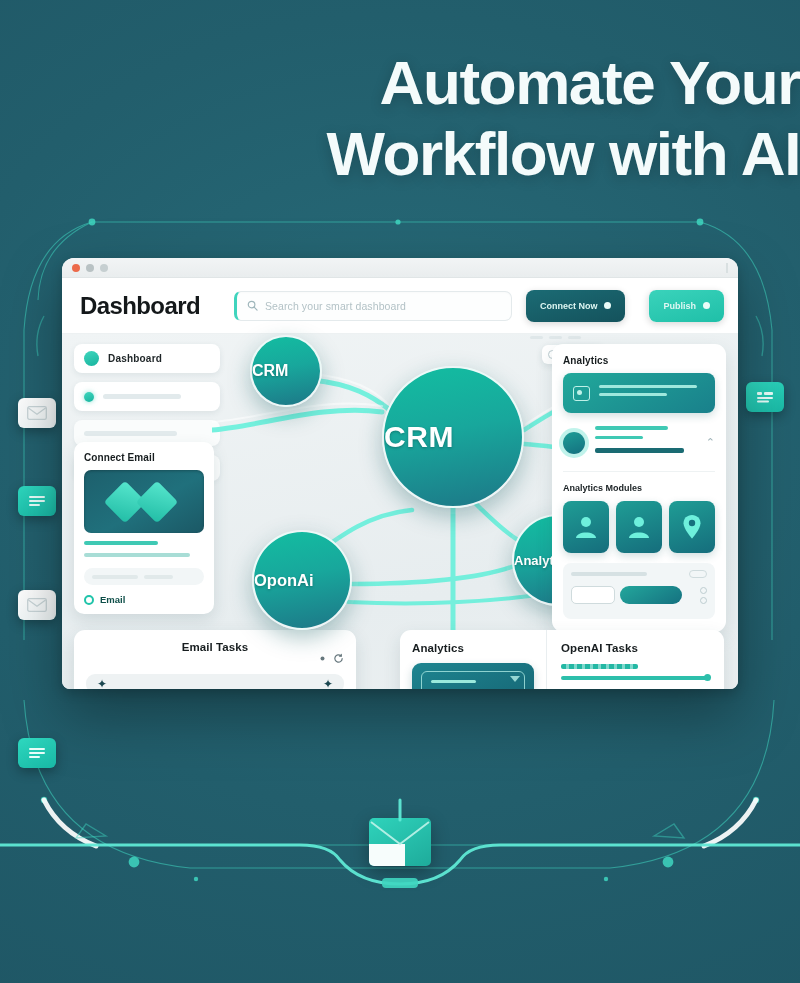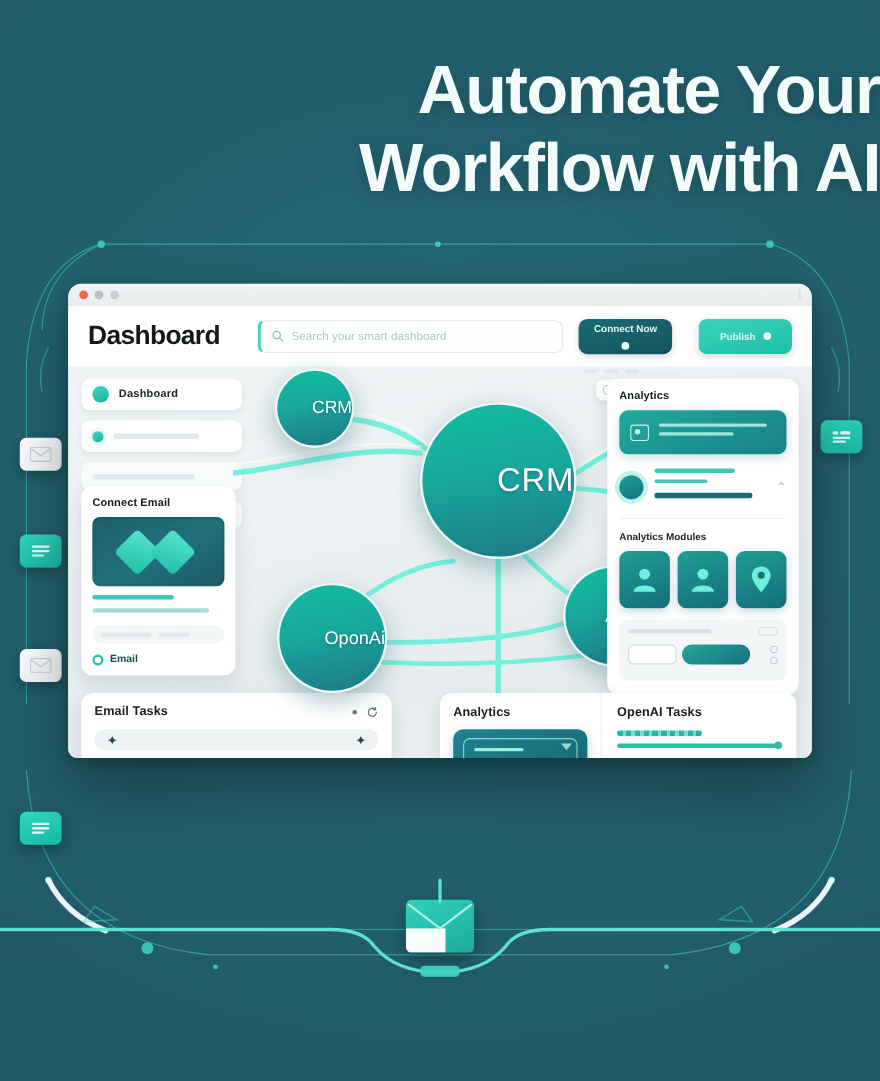--- a/index.html
+++ b/index.html
@@ -116,21 +116,21 @@
     border-radius: 8px;
     display: flex; align-items: center; justify-content: center;
     gap: 7px;
     padding: 0 14px;
     font-size: 9px; font-weight: 700;
     color: #ddf6f2;
     filter: blur(.5px);
     white-space: nowrap;
     box-shadow: 0 2px 7px rgba(0,0,0,.16);
   }
-  .hbtn.dark { background: linear-gradient(165deg,#1b6b74,#14525c); margin-left: auto; flex-direction: column; }
+  .hbtn.dark { background: linear-gradient(165deg,#1b6b74,#14525c); margin-left: auto; }
   .hbtn.bright { background: linear-gradient(165deg,#3ad3bb,#1fbfa8); margin-left: 9px; }
   .hbtn .bdot { width: 7px; height: 7px; border-radius: 50%; background: #eafcf8; filter: none; }
 
   
   .body {
     position: relative;
     height: 476px;
     background: linear-gradient(170deg,#f0f4f5 0%, #e7edef 55%, #eef2f3 100%);
   }
 
@@ -209,21 +209,21 @@
   }
 
   
   .taskcard {
     position: absolute; left: 12px; top: 296px;
     width: 282px; height: 148px;
     background: #ffffff; border-radius: 11px;
     box-shadow: 0 7px 18px rgba(30,70,80,.13);
     padding: 11px 12px;
   }
-  .tc-head { display: flex; align-items: center; }
+  .tc-head { display: flex; align-items: center; flex-direction: column; }
   .tc-head .card-title { margin: 0; font-size: 11.5px; }
   .tc-icons { margin-left: auto; display: flex; align-items: center; gap: 8px; opacity: .65; }
   .tc-bar {
     margin-top: 10px; height: 19px; border-radius: 9px;
     background: #eef2f3;
     display: flex; align-items: center; justify-content: space-between;
     padding: 0 11px;
   }
   .spark { color: #1b4750; font-size: 12px; line-height: 1; }
   .tc-lower { display: flex; gap: 10px; margin-top: 13px; }
@@ -250,22 +250,22 @@
   
   .graph {
     position: absolute; left: 150px; top: 0;
     width: 380px; height: 300px;
   }
   .node {
     position: absolute;
     border-radius: 50%;
     background: linear-gradient(170deg,#13bda1 0%, #18a79c 45%, #1d7787 100%);
     border: 2.5px solid rgba(255,255,255,.92);
-    display: flex; align-items: center; justify-content: flex-end;
-    color: #ffffff; font-weight: 400;
+    display: flex; align-items: center; justify-content: flex-start;
+    color: #ffffff; font-weight: 700;
     text-shadow: 0 1px 3px rgba(0,0,0,.28);
     box-shadow: 0 8px 22px rgba(18,90,95,.34), 0 0 0 6px rgba(255,255,255,.10);
   }
   .node.center { left: 170px; top: 32px; width: 142px; height: 142px; font-size: 30px; letter-spacing: .6px; }
   .node.crm    { left: 38px;  top: 1px;  width: 72px;  height: 72px;  font-size: 16px; }
   .node.openai { left: 40px;  top: 196px; width: 100px; height: 100px; font-size: 16.5px; }
   .node.analytics { left: 300px; top: 180px; width: 92px; height: 92px; font-size: 13px; }
 
   .edges { position: absolute; left: 0; top: 0; width: 380px; height: 300px; }
 

